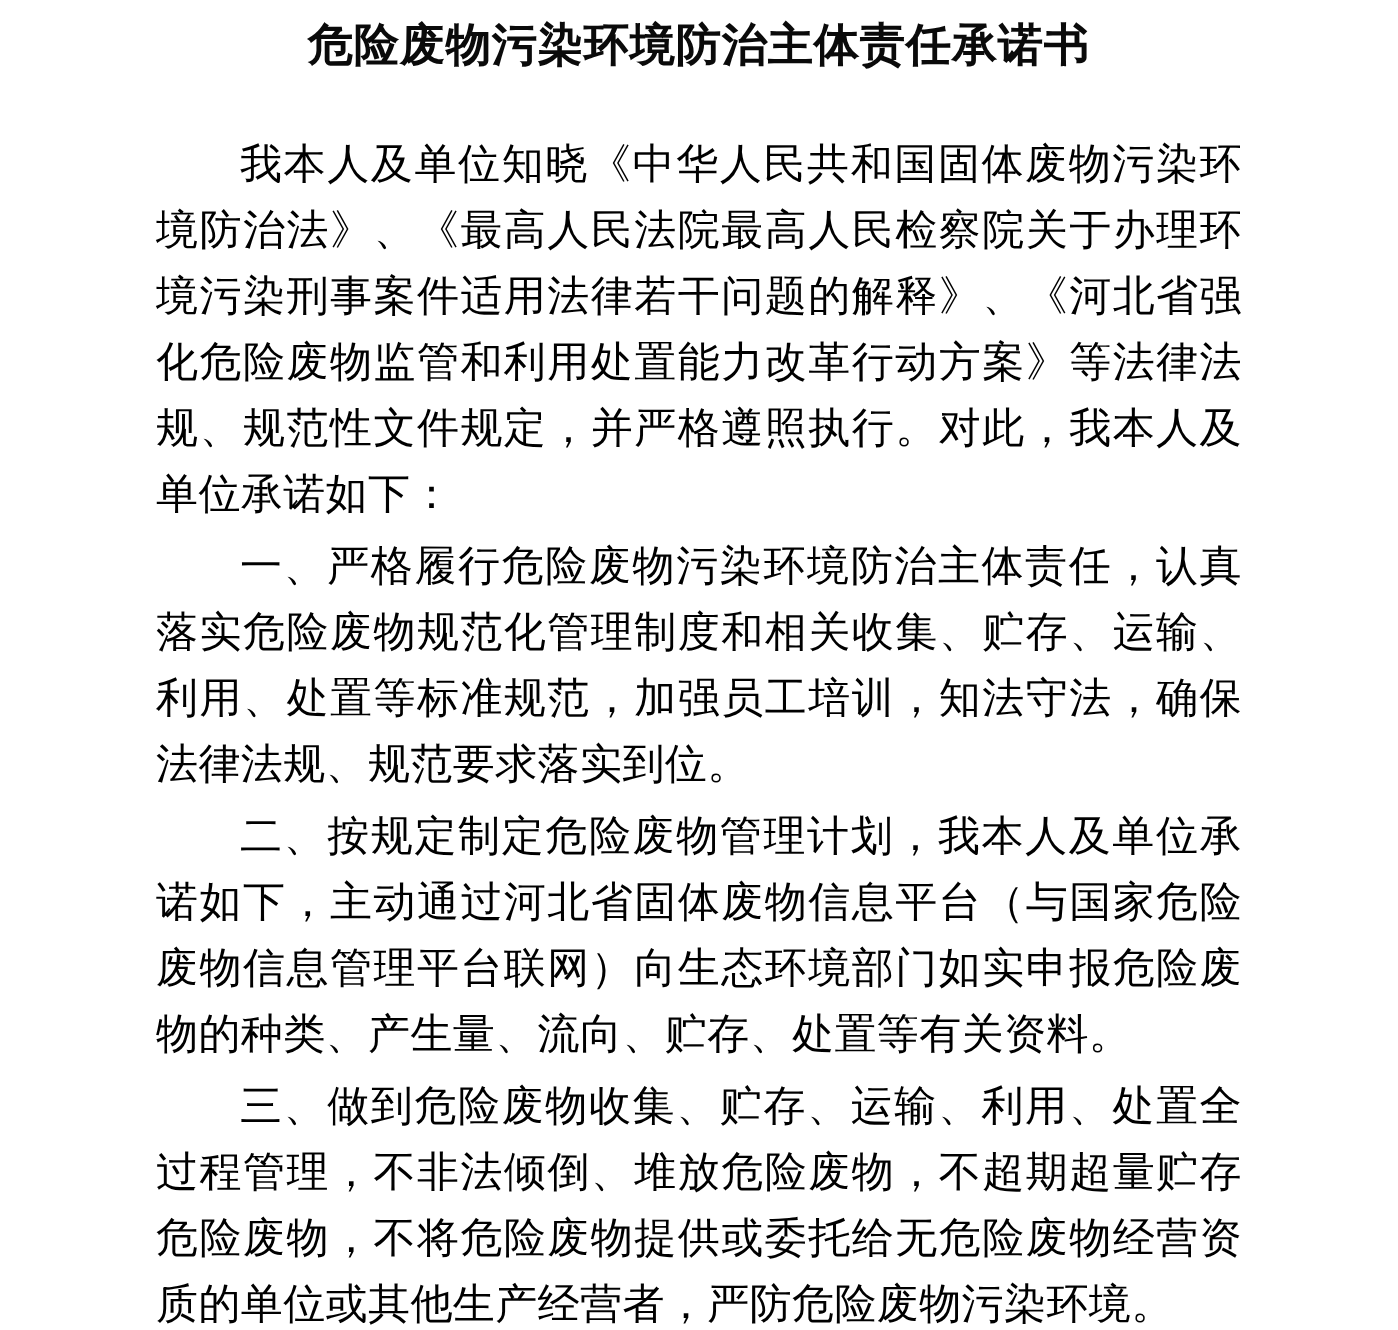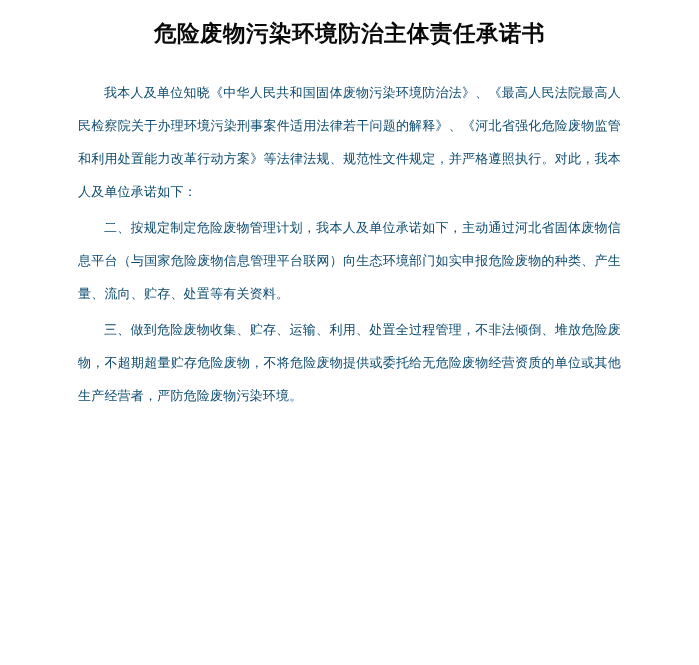--- a/index.html
+++ b/index.html
@@ -11,55 +11,56 @@
     width: 699px;
     height: 665px;
     font-family: "DejaVu Serif", "Liberation Serif", serif;
     color: #111111;
     overflow: hidden;
   }
   .page {
     width: 699px;
     height: 665px;
     box-sizing: border-box;
-    padding: 18px 78px 0 78px;
+    padding: 8px 78px 0 78px;
     position: relative;
     background: #ffffff;
   }
   .doc-title {
     text-align: center;
     font-size: 22.5px;
     font-weight: bold;
     letter-spacing: 0.5px;
     line-height: 1.4;
     margin: 0 0 26px 0;
     color: #0a0a0a;
     font-family: "DejaVu Serif", "Liberation Serif", serif;
   }
   .para {
-    font-size: 13px;
+    font-size: 21px;
     line-height: 33px;
     text-align: justify;
     text-justify: inter-ideograph;
     margin: 0 0 3px 0;
     text-indent: 2em;
-    color: #0c4a6e;
+    color: #000000;
     letter-spacing: 0.2px;
   }
   .para:last-child {
     margin-bottom: 0;
   }
 </style>
 </head>
 <body>
 
 <div class="page">
 
   <h1 class="doc-title">危险废物污染环境防治主体责任承诺书</h1>
 
   <p class="para">我本人及单位知晓《中华人民共和国固体废物污染环境防治法》、《最高人民法院最高人民检察院关于办理环境污染刑事案件适用法律若干问题的解释》、《河北省强化危险废物监管和利用处置能力改革行动方案》等法律法规、规范性文件规定，并严格遵照执行。对此，我本人及单位承诺如下：</p>
 
+  <p class="para">一、严格履行危险废物污染环境防治主体责任，认真落实危险废物规范化管理制度和相关收集、贮存、运输、利用、处置等标准规范，加强员工培训，知法守法，确保法律法规、规范要求落实到位。</p>
 
   <p class="para">二、按规定制定危险废物管理计划，我本人及单位承诺如下，主动通过河北省固体废物信息平台（与国家危险废物信息管理平台联网）向生态环境部门如实申报危险废物的种类、产生量、流向、贮存、处置等有关资料。</p>
 
   <p class="para">三、做到危险废物收集、贮存、运输、利用、处置全过程管理，不非法倾倒、堆放危险废物，不超期超量贮存危险废物，不将危险废物提供或委托给无危险废物经营资质的单位或其他生产经营者，严防危险废物污染环境。</p>
 
 </div>
 
 </body></html>

